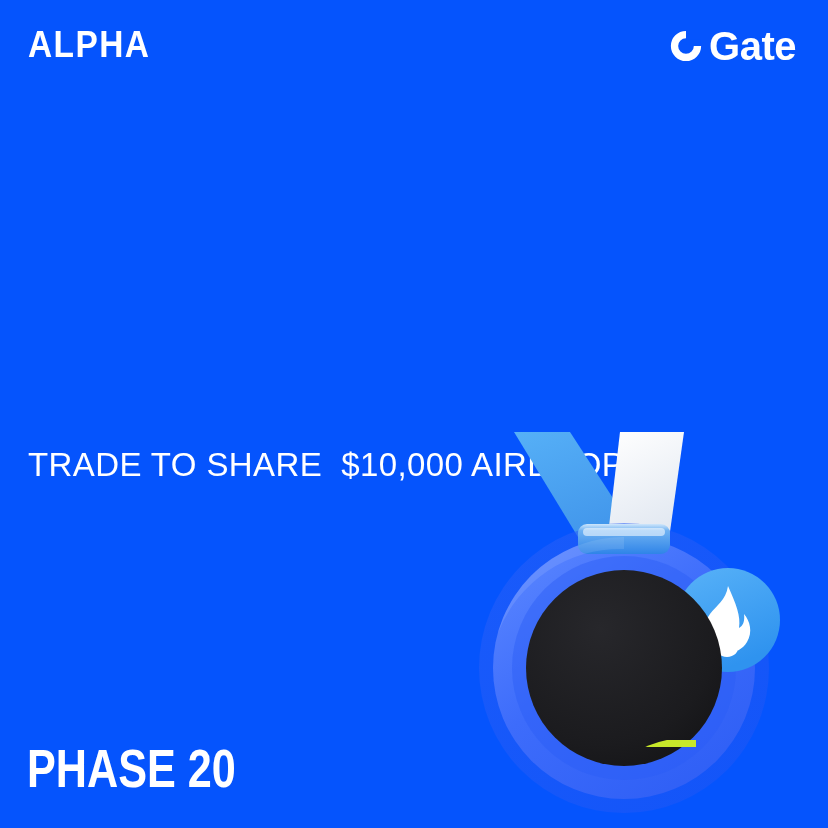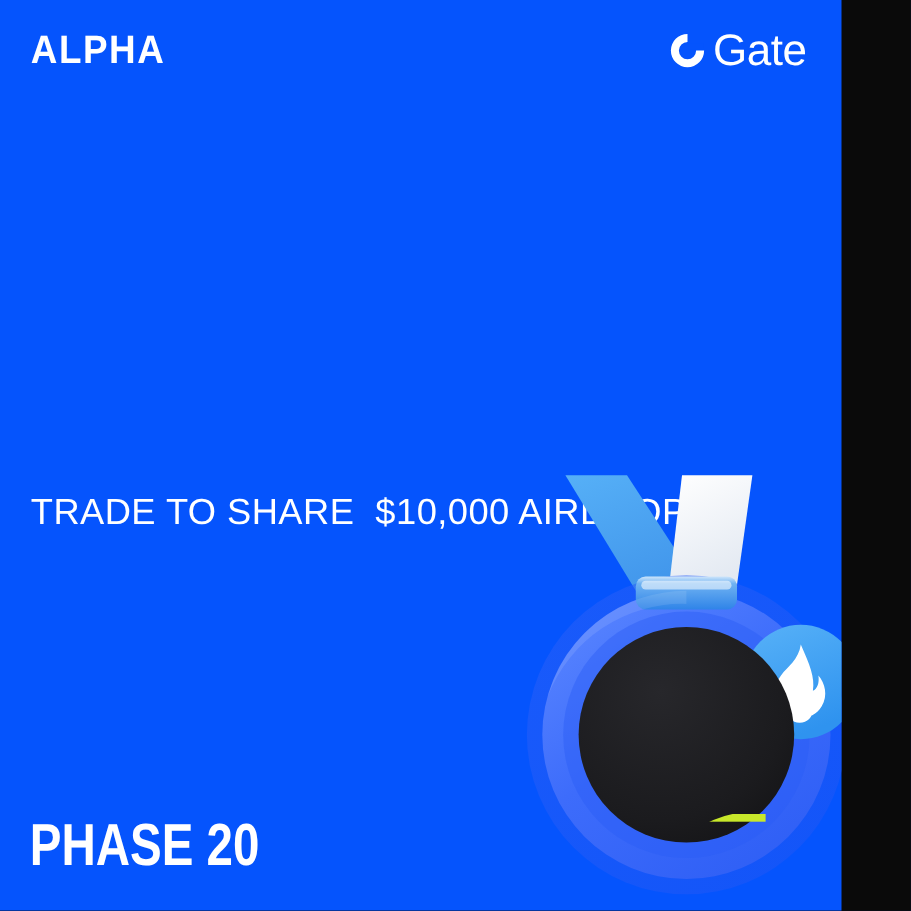--- a/index.html
+++ b/index.html
@@ -1,20 +1,20 @@
 <!DOCTYPE html>
 <html><head>
 <meta charset="utf-8">
 <style>
   * { margin:0; padding:0; box-sizing:border-box; }
   html, body { background:#0a0a0a; }
 
   .poster {
     position: relative;
-    width: 765px;
+    width: 828px;
     height: 828px;
     background: #0554fd;
     overflow: hidden;
     font-family: "Liberation Sans", sans-serif;
     -webkit-font-smoothing: antialiased;
   }
 
   
   .alpha-tag {
     position:absolute; left:28px; top:27px;
@@ -24,21 +24,21 @@
     transform: scaleX(0.93); transform-origin: left center;
   }
 
   .gate-logo {
     position:absolute; right:32px; top:26px;
     display:flex; align-items:center; gap:5px;
   }
   .gate-mark { width:36px; height:36px; display:block; }
   .gate-word {
     font-family:"Liberation Sans", sans-serif;
-    font-weight:400; font-size:40px; line-height:1;
+    font-weight:700; font-size:40px; line-height:1;
     color:#ffffff; letter-spacing:-0.5px;
   }
 
   
   .headline { position:absolute; left:26px; top:104px; }
   .hl-line {
     display:block;
     font-family:"Liberation Sans", sans-serif;
     font-weight:700;
     color:#ffffff;

